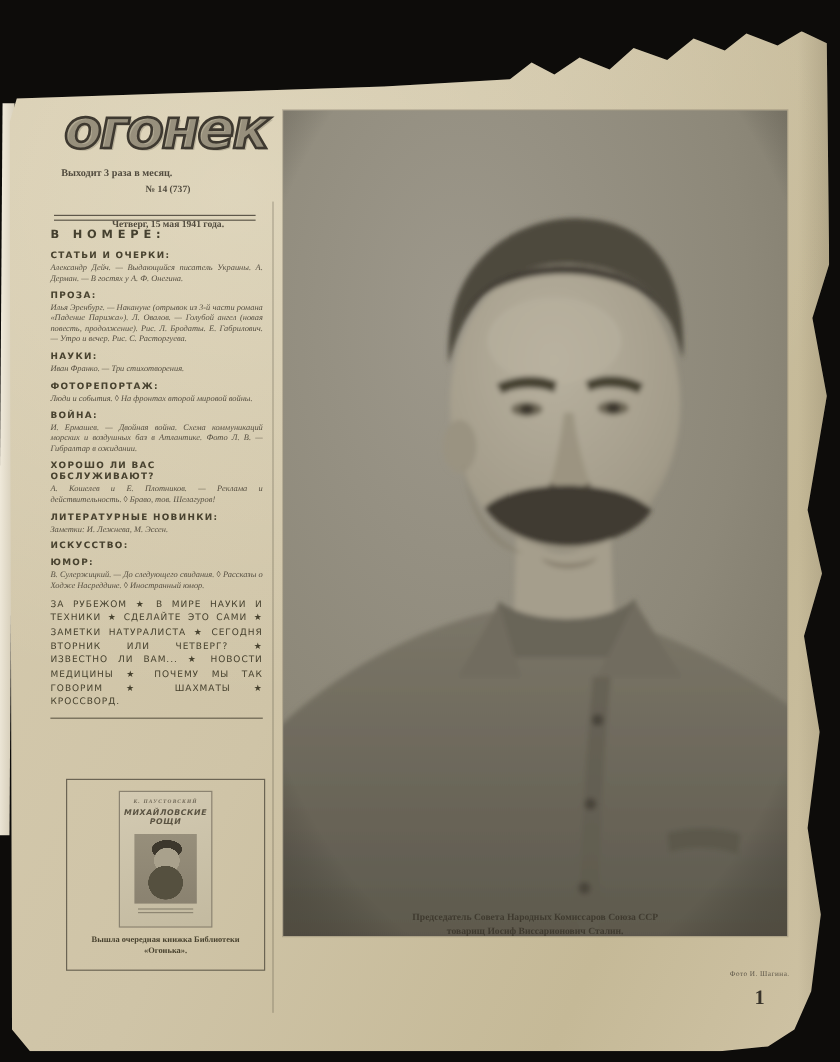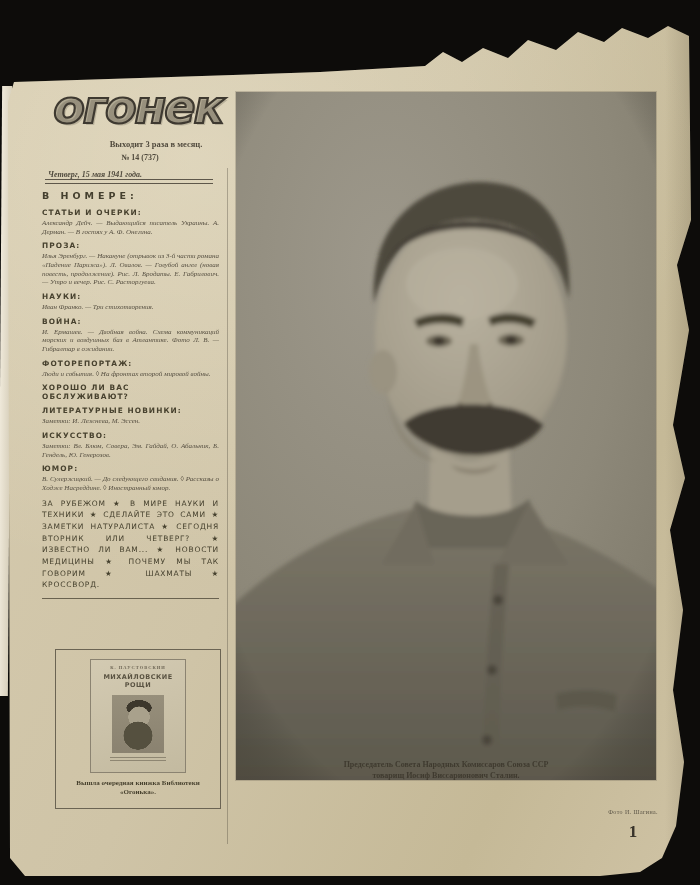--- a/index.html
+++ b/index.html
@@ -29,23 +29,23 @@
   .slogan{left:58px;top:52px;width:168px;font-style:italic;font-size:7.5px;color:#5d5546;letter-spacing:.2px;}
   .edition{left:108px;top:66px;width:126px;text-align:right;font-weight:bold;font-size:6.5px;letter-spacing:.6px;color:#6a6253;}
   .logo{
     left:50px;top:78px;width:176px;height:58px;text-align:center;
     font-family:"DejaVu Sans", sans-serif;font-weight:800;font-style:italic;
     font-size:46px;line-height:58px;letter-spacing:-2px;
     color:rgba(62,57,47,.28);
     -webkit-text-stroke:2.2px #3e3930;
     text-shadow:2px 2px 0 rgba(62,57,47,.22);
   }
-  .freq{left:64px;top:139px;width:184px;text-align:center;font-weight:bold;font-size:8.5px;color:#514b3e;}
+  .freq{left:51px;top:139px;width:184px;font-weight:bold;font-size:8.5px;color:#514b3e;}
   .issueno{left:48px;top:153px;width:184px;text-align:center;font-weight:bold;font-size:8px;color:#514b3e;}
-  .dateline{left:48px;top:170px;width:184px;font-weight:bold;font-size:8px;color:#514b3e;font-style:italic;}
+  .dateline{left:48px;top:182px;width:184px;text-align:center;font-weight:bold;font-size:8px;color:#514b3e;}
   .dbl-rule{left:45px;top:179px;width:168px;height:3px;border-top:1.5px solid #5e574a;border-bottom:1px solid #5e574a;}
 
   .toc{left:42px;top:190px;width:177px;color:#4c4639;}
   .toc-title{font-family:"DejaVu Sans",sans-serif;font-weight:bold;font-size:9.5px;letter-spacing:4px;margin-bottom:7px;color:#45402f;}
   .toc-section{margin-bottom:5px;}
   .toc-heading{font-family:"DejaVu Sans",sans-serif;font-weight:bold;font-size:7.4px;letter-spacing:1.1px;margin-bottom:2px;color:#48422f;}
   .toc-body{font-size:7px;line-height:1.24;text-align:justify;font-style:italic;color:#554e40;}
   .toc-misc{
     font-family:"DejaVu Sans",sans-serif;font-weight:normal;font-size:7.5px;line-height:1.55;
     letter-spacing:.8px;word-spacing:2px;text-align:justify;color:#46412e;margin-top:3px;
@@ -63,24 +63,25 @@
 
   .photo-caption{left:276px;top:760px;width:340px;text-align:center;font-weight:bold;font-size:8px;line-height:1.35;color:#3f3a2f;}
   .photo-credit{left:510px;top:809px;width:148px;text-align:right;font-size:6px;color:#5c5547;letter-spacing:.4px;}
   .page-number{left:620px;top:822px;width:26px;text-align:center;font-weight:bold;font-size:17px;color:#38332a;}
 
   .advert{
     left:55px;top:649px;width:166px;height:160px;
     border:1px solid #6b6453;padding:0;box-sizing:border-box;
   }
   .book-cover{
-    width:96px;height:114px;margin:9px auto 0;
+    width:78px;height:114px;margin:9px auto 0;
     background:linear-gradient(160deg,#d3cab2,#c3baa0);
     border:1px solid #8b8371;box-sizing:border-box;text-align:center;
     position:relative;
+    font-style:italic;
   }
   .book-author{font-size:4.5px;letter-spacing:1px;color:#6e6655;margin-top:5px;font-weight:bold;}
   .book-title{font-family:"DejaVu Sans",sans-serif;font-weight:bold;font-size:6.5px;line-height:1.3;letter-spacing:.5px;color:#5a5342;margin-top:3px;}
   .book-portrait{
     width:52px;height:58px;margin:5px auto 0;
     background:
       radial-gradient(46% 40% at 50% 70%, #55503f 0 60%, transparent 61%),
       radial-gradient(34% 30% at 52% 38%, #a9a18c 0 60%, transparent 61%),
       radial-gradient(40% 22% at 52% 22%, #3c372c 0 60%, transparent 61%),
       linear-gradient(#978f7b,#8a8270);
@@ -113,37 +114,37 @@
     </div>
     <div class="toc-section">
       <div class="toc-heading">ПРОЗА:</div>
       <div class="toc-body">Илья Эренбург. — Накануне (отрывок из 3-й части романа «Падение Парижа»). Л. Овалов. — Голубой ангел (новая повесть, продолжение). Рис. Л. Бродаты. Е. Габрилович. — Утро и вечер. Рис. С. Расторгуева.</div>
     </div>
     <div class="toc-section">
       <div class="toc-heading">НАУКИ:</div>
       <div class="toc-body">Иван Франко. — Три стихотворения.</div>
     </div>
     <div class="toc-section">
+      <div class="toc-heading">ФОТОРЕПОРТАЖ:</div>
+      <div class="toc-body">Люди и события. ◊ На фронтах второй мировой войны.</div>
+    </div>
+    <div class="toc-section">
       <div class="toc-heading">ВОЙНА:</div>
       <div class="toc-body">И. Ермашев. — Двойная война. Схема коммуникаций морских и воздушных баз в Атлантике. Фото Л. В. — Гибралтар в ожидании.</div>
     </div>
     <div class="toc-section">
-      <div class="toc-heading">ФОТОРЕПОРТАЖ:</div>
-      <div class="toc-body">Люди и события. ◊ На фронтах второй мировой войны.</div>
-    </div>
-    <div class="toc-section">
       <div class="toc-heading">ХОРОШО ЛИ ВАС ОБСЛУЖИВАЮТ?</div>
+      <div class="toc-body">А. Кошелев и Е. Плотников. — Реклама и действительность. ◊ Браво, тов. Шелагуров!</div>
     </div>
     <div class="toc-section">
       <div class="toc-heading">ЛИТЕРАТУРНЫЕ НОВИНКИ:</div>
       <div class="toc-body">Заметки: И. Лежнева, М. Эссен.</div>
     </div>
     <div class="toc-section">
       <div class="toc-heading">ИСКУССТВО:</div>
-      <div class="toc-body">Заметки: Вл. Блюм, Совера, Эм. Гайдай, О. Абальник, Б. Гендель, Ю. Генерозов.</div>
     </div>
     <div class="toc-section">
       <div class="toc-heading">ЮМОР:</div>
       <div class="toc-body">В. Сулержицкий. — До следующего свидания. ◊ Рассказы о Ходже Насреддине. ◊ Иностранный юмор.</div>
     </div>
 
     <div class="toc-misc">ЗА РУБЕЖОМ ★ В МИРЕ НАУКИ И ТЕХНИКИ ★ СДЕЛАЙТЕ ЭТО САМИ ★ ЗАМЕТКИ НАТУРАЛИСТА ★ СЕГОДНЯ ВТОРНИК ИЛИ ЧЕТВЕРГ? ★ ИЗВЕСТНО ЛИ ВАМ... ★ НОВОСТИ МЕДИЦИНЫ ★ ПОЧЕМУ МЫ ТАК ГОВОРИМ ★ ШАХМАТЫ ★ КРОССВОРД.</div>
     <div class="toc-rule"></div>
   </div>
 

